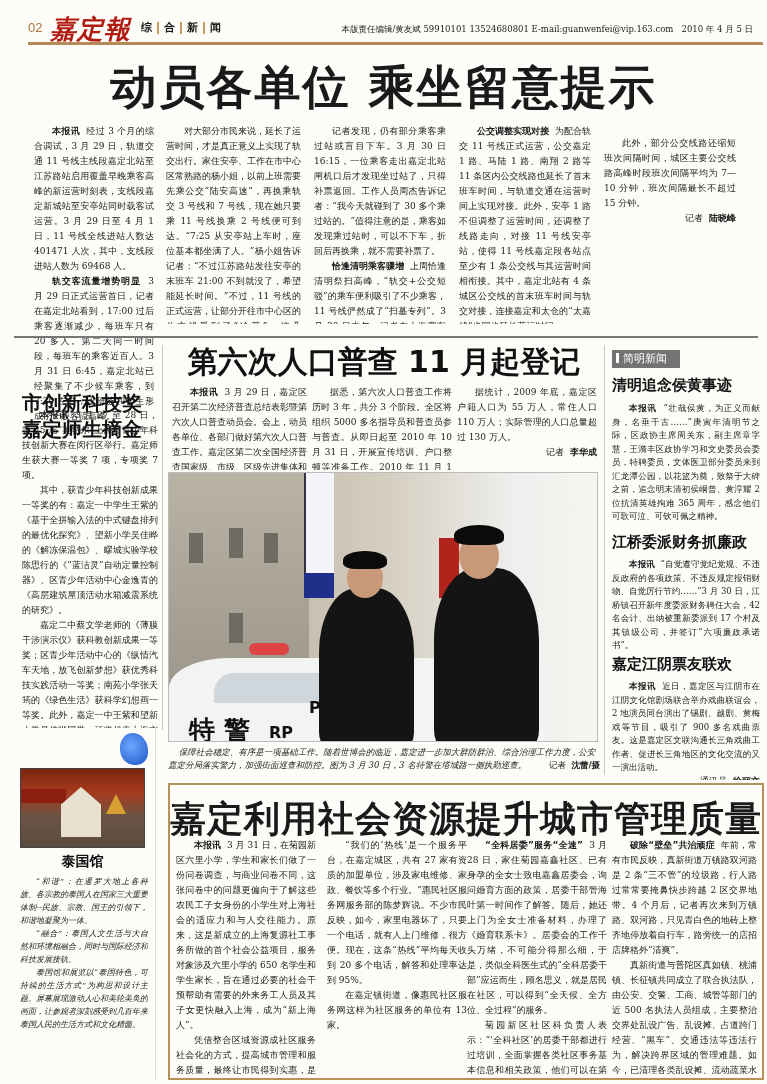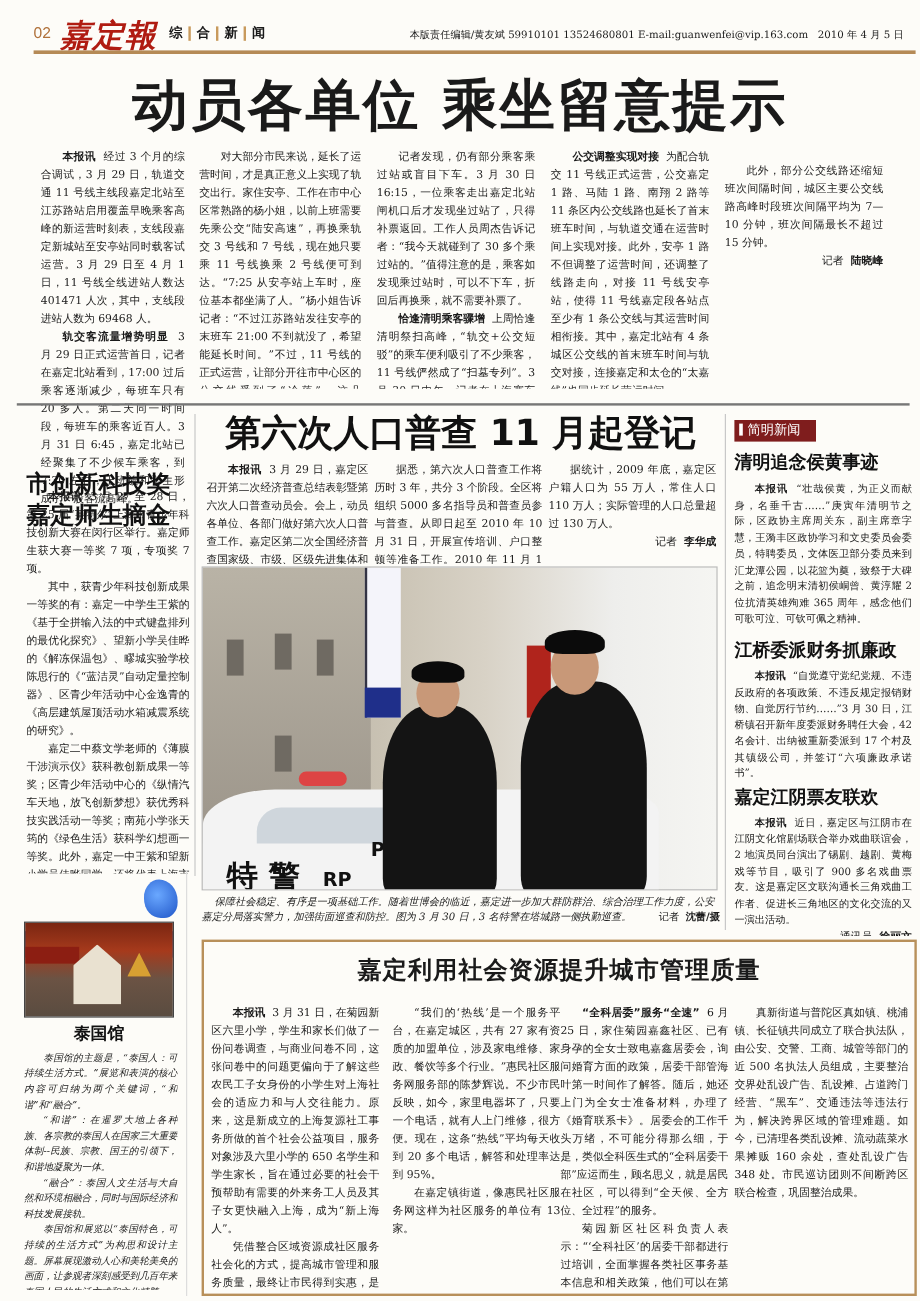--- a/index.html
+++ b/index.html
@@ -43,33 +43,33 @@
   .photo .red-sign { position: absolute; left: 270px; top: 65px; width: 20px; height: 60px; background: #b0241c; }
   .photo .car { position: absolute; left: 0; top: 185px; width: 380px; height: 85px; background: #f3f3f3; border-top-left-radius: 60px 30px; border-top-right-radius: 40px 20px; }
   .photo .car-window { position: absolute; left: 45px; top: 200px; width: 120px; height: 30px; background: #cfd6dc; border-radius: 20px 8px 0 0; }
   .photo .officer { position: absolute; background: #141414; border-radius: 40% 40% 10% 10%; }
   .photo .head { position: absolute; background: #c89878; border-radius: 50%; }
   .photo .beret { position: absolute; background: #0b0b0b; border-radius: 50% 50% 30% 30%; }
   .photo .police-txt { position: absolute; font-family: "DejaVu Sans", sans-serif; font-weight: bold; color: #111; }
   .photo .light { position: absolute; left: 80px; top: 170px; width: 40px; height: 12px; background: #d44; border-radius: 6px; }
   .caption { position: absolute; left: 168px; top: 746px; width: 432px; font-size: 8.5px; line-height: 13px; font-style: italic; }
 
-  .jm-tag { position: absolute; left: 612px; top: 350px; width: 68px; height: 18px; background: #7f1d1d; color: #fff; font-family: "DejaVu Sans", sans-serif; font-size: 11px; line-height: 18px; padding-left: 4px; }
+  .jm-tag { position: absolute; left: 612px; top: 350px; width: 68px; height: 18px; background: #737373; color: #fff; font-family: "DejaVu Sans", sans-serif; font-size: 11px; line-height: 18px; padding-left: 4px; }
   .jm-tag .bar { display: inline-block; width: 3px; height: 10px; background: #fff; margin-right: 4px; vertical-align: -1px; }
 
   .expo-banner { position: absolute; left: 20px; top: 776px; width: 125px; height: 22px; background: linear-gradient(90deg,#1d5bbf,#3b7ce0); color: #fff; font-family: "DejaVu Sans", sans-serif; font-weight: normal; font-size: 15px; line-height: 22px; padding-left: 8px; letter-spacing: 6px; }
   .expo-mascot { position: absolute; left: 120px; top: 733px; width: 28px; height: 32px; background: radial-gradient(circle at 40% 40%, #6aa8ff, #1f55c8); border-radius: 45% 55% 40% 50%; }
   .expo-photo { position: absolute; left: 20px; top: 768px; width: 125px; height: 80px; background: linear-gradient(180deg,#7a2612 0%,#a63a1c 30%,#6b5344 60%,#5a4c40 100%); border: 1px solid #444; overflow: hidden; }
   .expo-photo .pav { position: absolute; left: 40px; top: 18px; width: 40px; height: 50px; background: #e9e1d0; clip-path: polygon(50% 0,100% 35%,100% 100%,0 100%,0 35%); }
   .expo-photo .roof { position: absolute; left: 0; top: 20px; width: 45px; height: 14px; background: #8c1e12; }
   .expo-photo .shrine { position: absolute; left: 85px; top: 25px; width: 20px; height: 20px; background: #d8a032; clip-path: polygon(50% 0,100% 100%,0 100%); }
   .expo-box { position: absolute; left: 14px; top: 725px; width: 142px; height: 355px; border-right: 1px solid #ddd; }
 
   .bottom-box { position: absolute; left: 168px; top: 783px; width: 596px; height: 297px; border: 2px solid #b8905a; }
-  .bottom-head { position: absolute; left: 168px; top: 795px; width: 596px; text-align: center; font-family: "DejaVu Sans", sans-serif; font-weight: bold; font-size: 20px; letter-spacing: 1px; }
+  .bottom-head { position: absolute; left: 168px; top: 795px; width: 596px; text-align: center; font-family: "DejaVu Sans", sans-serif; font-weight: bold; font-size: 36px; letter-spacing: 1px; }
 </style>
 </head>
 <body>
 
 <div class="abs masthead">
   <div class="abs page-no">02</div>
   <div class="abs logo">嘉定報</div>
   <div class="abs section-tabs">
     <span>综</span>
     <span>合</span>
@@ -185,37 +185,37 @@
 <div class="expo-box"></div>
 <div class="expo-banner">了解世博</div>
 <div class="expo-mascot"></div>
 <div class="expo-photo">
   <div class="roof"></div>
   <div class="pav"></div>
   <div class="shrine"></div>
 </div>
 <div class="sub-head" style="left:20px; top:853px; width:125px; text-align:center; font-size:14px;font-family:Liberation Serif, serif;">泰国馆</div>
 <div class="col" style="left:20px; top:875px; width:128px; height:200px; overflow:hidden; font-size:8px; line-height:13px; font-style:italic;">
-  <p><span>泰国馆的主题是，“泰国人：可持续生活方式。”展览和表演的核心内容可归纳为两个关键词，“和谐”和“融合”。</span></p>
   <p><span>“和谐”：在暹罗大地上各种族、各宗教的泰国人在国家三大重要体制--民族、宗教、国王的引领下，和谐地凝聚为一体。</span></p>
   <p><span>“融合”：泰国人文生活与大自然和环境相融合，同时与国际经济和科技发展接轨。</span></p>
   <p><span>泰国馆和展览以“泰国特色，可持续的生活方式”为构思和设计主题。屏幕展现激动人心和美轮美奂的画面，让参观者深刻感受到几百年来泰国人民的生活方式和文化精髓。</span></p>
 </div>
 
 <div class="bottom-box"></div>
 <div class="bottom-head">嘉定利用社会资源提升城市管理质量</div>
 <div class="col" style="left:176px; top:838px; width:140px; height:238px; overflow:hidden;">
   <p><span class="b">本报讯</span>&nbsp;&nbsp;<span>3 月 31 日，在菊园新区六里小学，学生和家长们做了一份问卷调查，与商业问卷不同，这张问卷中的问题更偏向于了解这些农民工子女身份的小学生对上海社会的适应力和与人交往能力。原来，这是新成立的上海复源社工事务所做的首个社会公益项目，服务对象涉及六里小学的 650 名学生和学生家长，旨在通过必要的社会干预帮助有需要的外来务工人员及其子女更快融入上海，成为“新上海人”。</span></p>
   <p><span>凭借整合区域资源成社区服务社会化的方式，提高城市管理和服务质量，最终让市民得到实惠，是嘉定城市管理模式的新探索。</span></p>
 
 </div>
 <div class="col" style="left:327px; top:838px; width:140px; height:238px; overflow:hidden;">
   <p><span>“我们的‘热线’是一个服务平台，在嘉定城区，共有 27 家有资质的加盟单位，涉及家电维修、家政、餐饮等多个行业。”惠民社区服务网服务部的陈梦辉说。不少市民反映，如今，家里电器坏了，只要一个电话，就有人上门维修，很方便。现在，这条“热线”平均每天收到 20 多个电话，解答和处理率达到 95%。</span></p>
   <p><span>在嘉定镇街道，像惠民社区服务网这样为社区服务的单位有 13 家。</span></p>
 </div>
 <div class="col" style="left:467px; top:838px; width:140px; height:238px; overflow:hidden;">
-  <p><span class="b">“全科居委”服务“全速”</span>&nbsp;&nbsp;<span>6 月 25 日，家住菊园嘉鑫社区、已有身孕的全女士致电嘉鑫居委会，询问婚育方面的政策，居委干部管海叶第一时间作了解答。随后，她还上门为全女士准备材料，办理了《婚育联系卡》。居委会的工作千头万绪，不可能分得那么细，于是，类似全科医生式的“全科居委干部”应运而生，顾名思义，就是居民在社区，可以得到“全天候、全方位、全过程”的服务。</span></p>
+  <p><span class="b">“全科居委”服务“全速”</span>&nbsp;&nbsp;<span>3 月 28 日，家住菊园嘉鑫社区、已有身孕的全女士致电嘉鑫居委会，询问婚育方面的政策，居委干部管海叶第一时间作了解答。随后，她还上门为全女士准备材料，办理了《婚育联系卡》。居委会的工作千头万绪，不可能分得那么细，于是，类似全科医生式的“全科居委干部”应运而生，顾名思义，就是居民在社区，可以得到“全天候、全方位、全过程”的服务。</span></p>
   <p><span>菊园新区社区科负责人表示：“‘全科社区’的居委干部都进行过培训，全面掌握各类社区事务基本信息和相关政策，他们可以在第一时间为民解忧。”菊园新区计划于第二季度在区域范围内全面推广“全科居委”。</span></p>
 </div>
 <div class="col" style="left:612px; top:838px; width:145px; height:238px; overflow:hidden;">
+  <p><span class="b">破除“壁垒”共治顽症</span>&nbsp;&nbsp;<span>年前，常有市民反映，真新街道万镇路双河路是 2 条“三不管”的垃圾路，行人路过常常要掩鼻快步跨越 2 区交界地带。4 个月后，记者再次来到万镇路、双河路，只见青白色的地砖上整齐地停放着自行车，路旁统一的店招店牌格外“清爽”。</span></p>
   <p><span>真新街道与普陀区真如镇、桃浦镇、长征镇共同成立了联合执法队，由公安、交警、工商、城管等部门的近 500 名执法人员组成，主要整治交界处乱设广告、乱设摊、占道跨门经营、“黑车”、交通违法等违法行为，解决跨界区域的管理难题。如今，已清理各类乱设摊、流动蔬菜水果摊贩 160 余处，查处乱设广告 348 处。市民巡访团则不间断跨区联合检查，巩固整治成果。</span></p>
 
 </div>
 
 </body></html>

